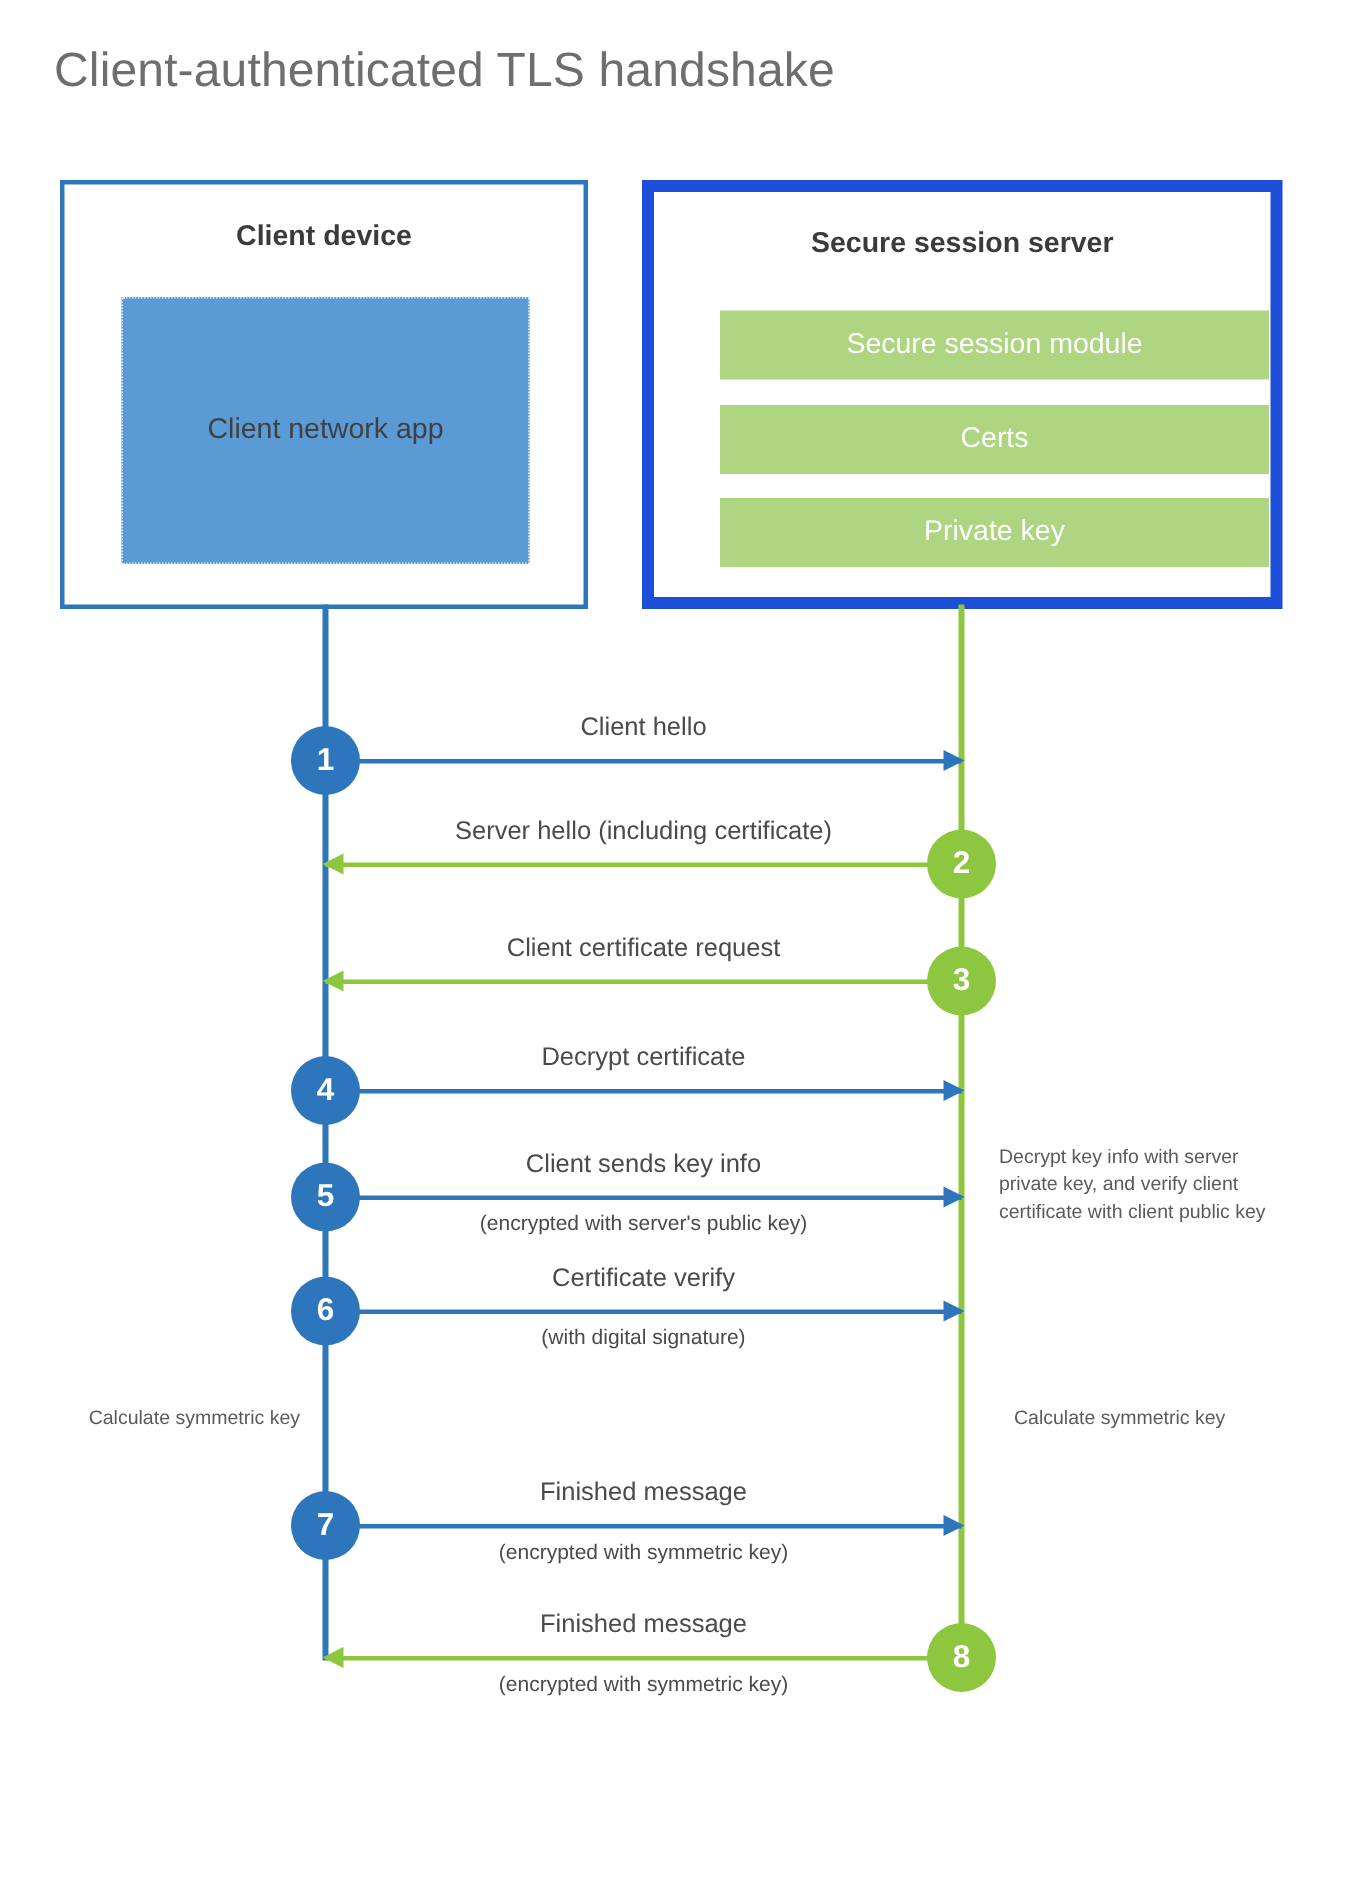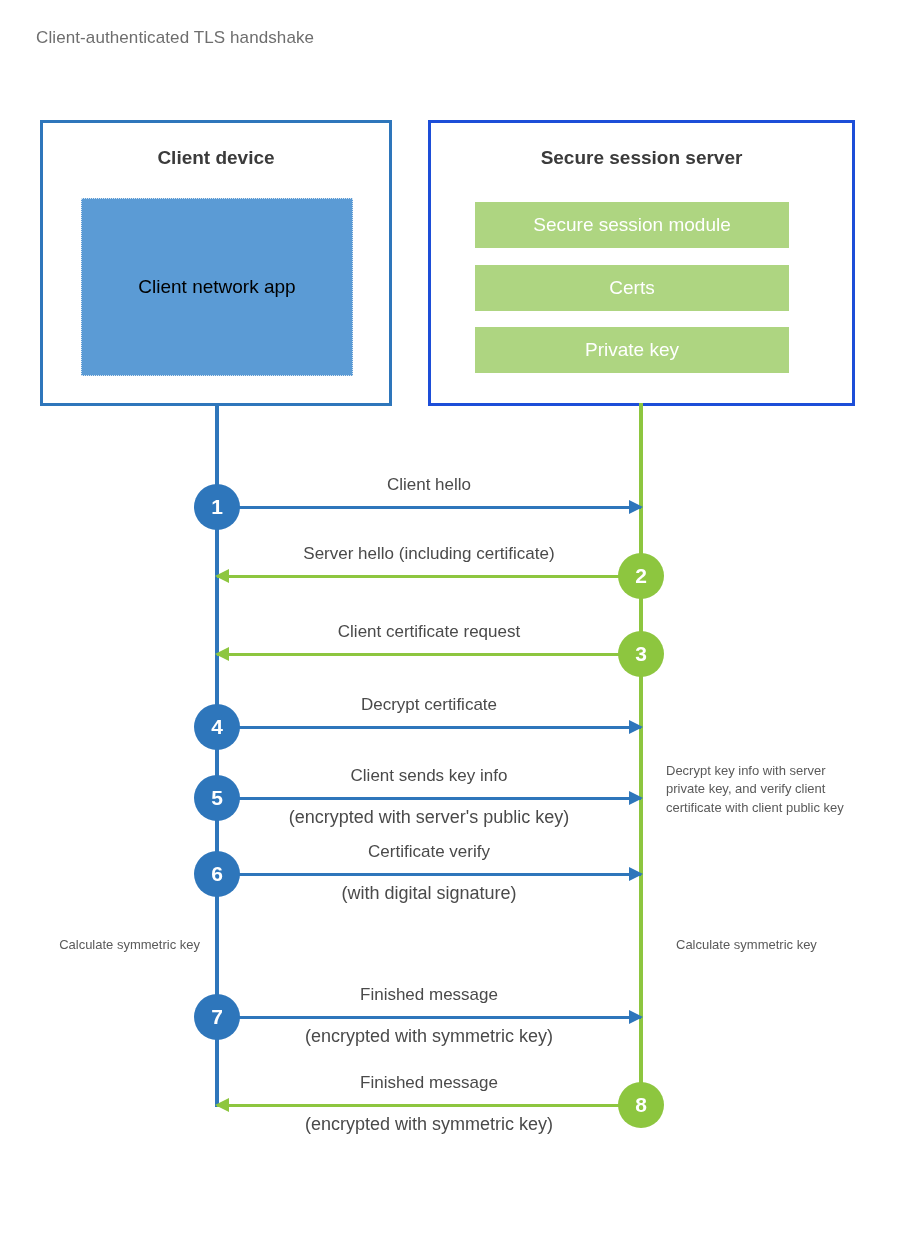--- a/index.html
+++ b/index.html
@@ -18,21 +18,21 @@
   #diagram-root {
     position: absolute;
     left: 0; top: 0;
     width: 900px;
     height: 1256px;
   }
   .page-title {
     position: absolute;
     left: 36px;
     top: 28px;
-    font-size: 17px;
+    font-size: 32px;
     font-weight: 400;
     color: #6e6e6e;
     letter-spacing: 0.1px;
     white-space: nowrap;
   }
 
   
   .actor-box {
     position: absolute;
     background: #ffffff;
@@ -40,21 +40,21 @@
   }
   #client-box {
     left: 40px; top: 120px;
     width: 352px; height: 286px;
     border: 3px solid #2e76bb;
     padding-left: 36px;
   }
   #server-box {
     left: 428px; top: 120px;
     width: 427px; height: 286px;
-    border: 3px solid #1d4ed8;
+    border: 8px solid #1d4ed8;
   }
   .actor-title {
     position: absolute;
     left: 0; right: 0;
     top: 24px;
     text-align: center;
     font-size: 19px;
     font-weight: bold;
     color: #3b3b3b;
   }
@@ -62,29 +62,29 @@
     position: absolute;
     left: 38px; top: 75px;
     width: 272px; height: 178px;
     background: #5b9bd5;
     border: 1px dotted #d8e6f3;
     box-sizing: border-box;
     display: flex;
     align-items: center;
     justify-content: center;
     text-align: center;
-    color: #000000;
+    color: #404040;
     font-size: 19px;
     line-height: 1.32;
     padding: 0 14px;
   }
   .server-module {
     position: absolute;
     left: 44px;
-    width: 314px;
+    width: 366px;
     height: 46px;
     background: #aed581;
     display: flex;
     align-items: center;
     justify-content: center;
     color: #ffffff;
     font-size: 19px;
   }
   #server-module-0 { top: 79px; }
   #server-module-1 { top: 142px; }
@@ -149,21 +149,21 @@
     font-size: 17px;
     color: #4a4a4a;
     top: -32px;
     white-space: nowrap;
   }
   .msg-sublabel {
     position: absolute;
     left: 217px;
     width: 424px;
     text-align: center;
-    font-size: 18px;
+    font-size: 14px;
     color: #4a4a4a;
     top: 9px;
     white-space: nowrap;
   }
 
   
   .step-badge {
     position: absolute;
     width: 46px;
     height: 46px;

